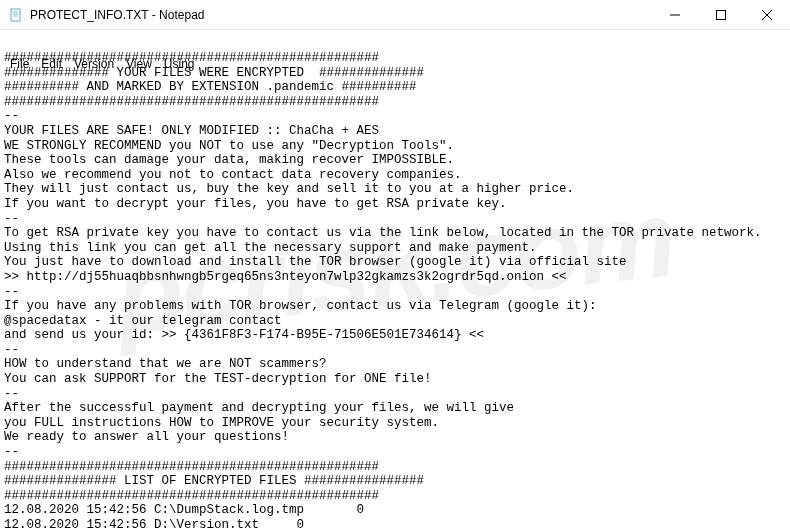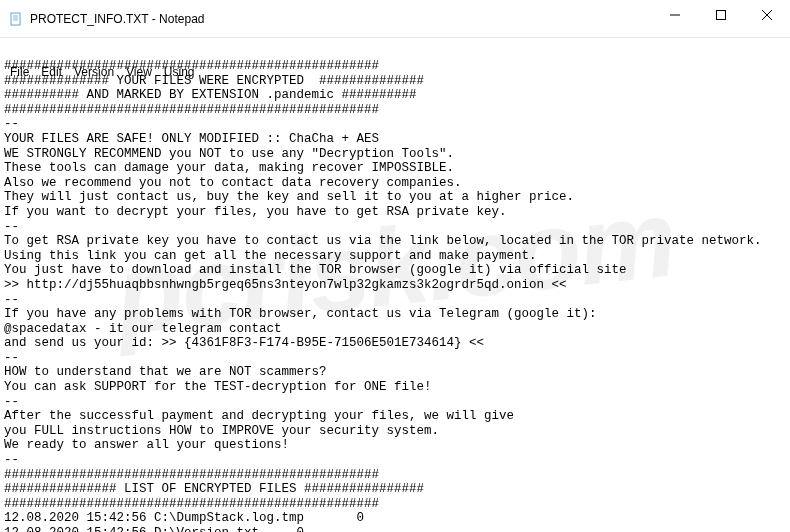--- a/index.html
+++ b/index.html
@@ -5,21 +5,21 @@
   * { margin: 0; padding: 0; box-sizing: border-box; }
   body {
     font-family: "Segoe UI", Tahoma, sans-serif;
     background: #fff;
     width: 790px;
     height: 532px;
     overflow: hidden;
     position: relative;
   }
   .titlebar {
-    height: 38px;
+    height: 30px;
     background: #fff;
     display: flex;
     align-items: center;
     border-bottom: 1px solid #e8e8e8;
   }
   .titlebar-icon {
     width: 16px;
     height: 16px;
     margin-left: 8px;
     margin-right: 6px;

